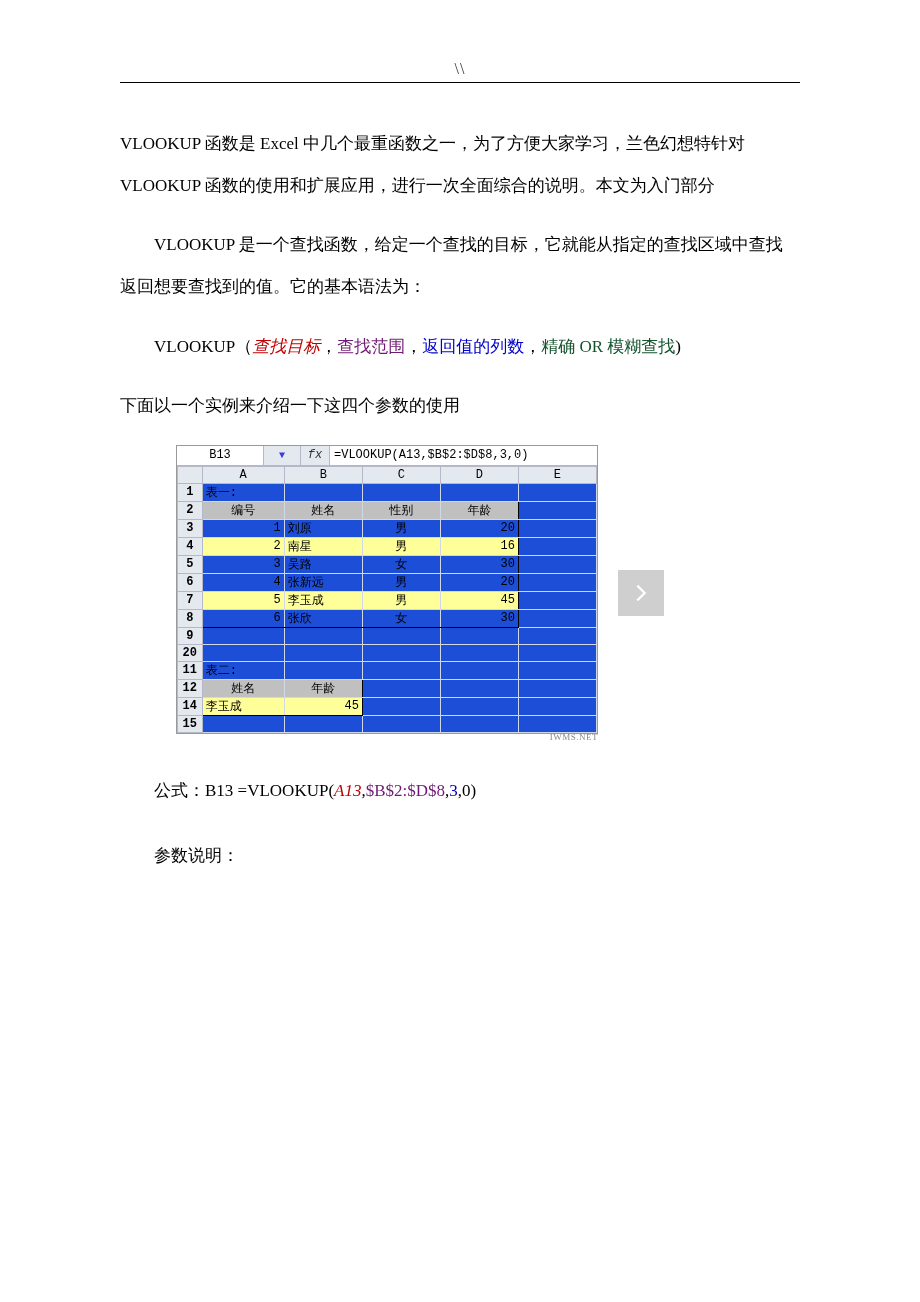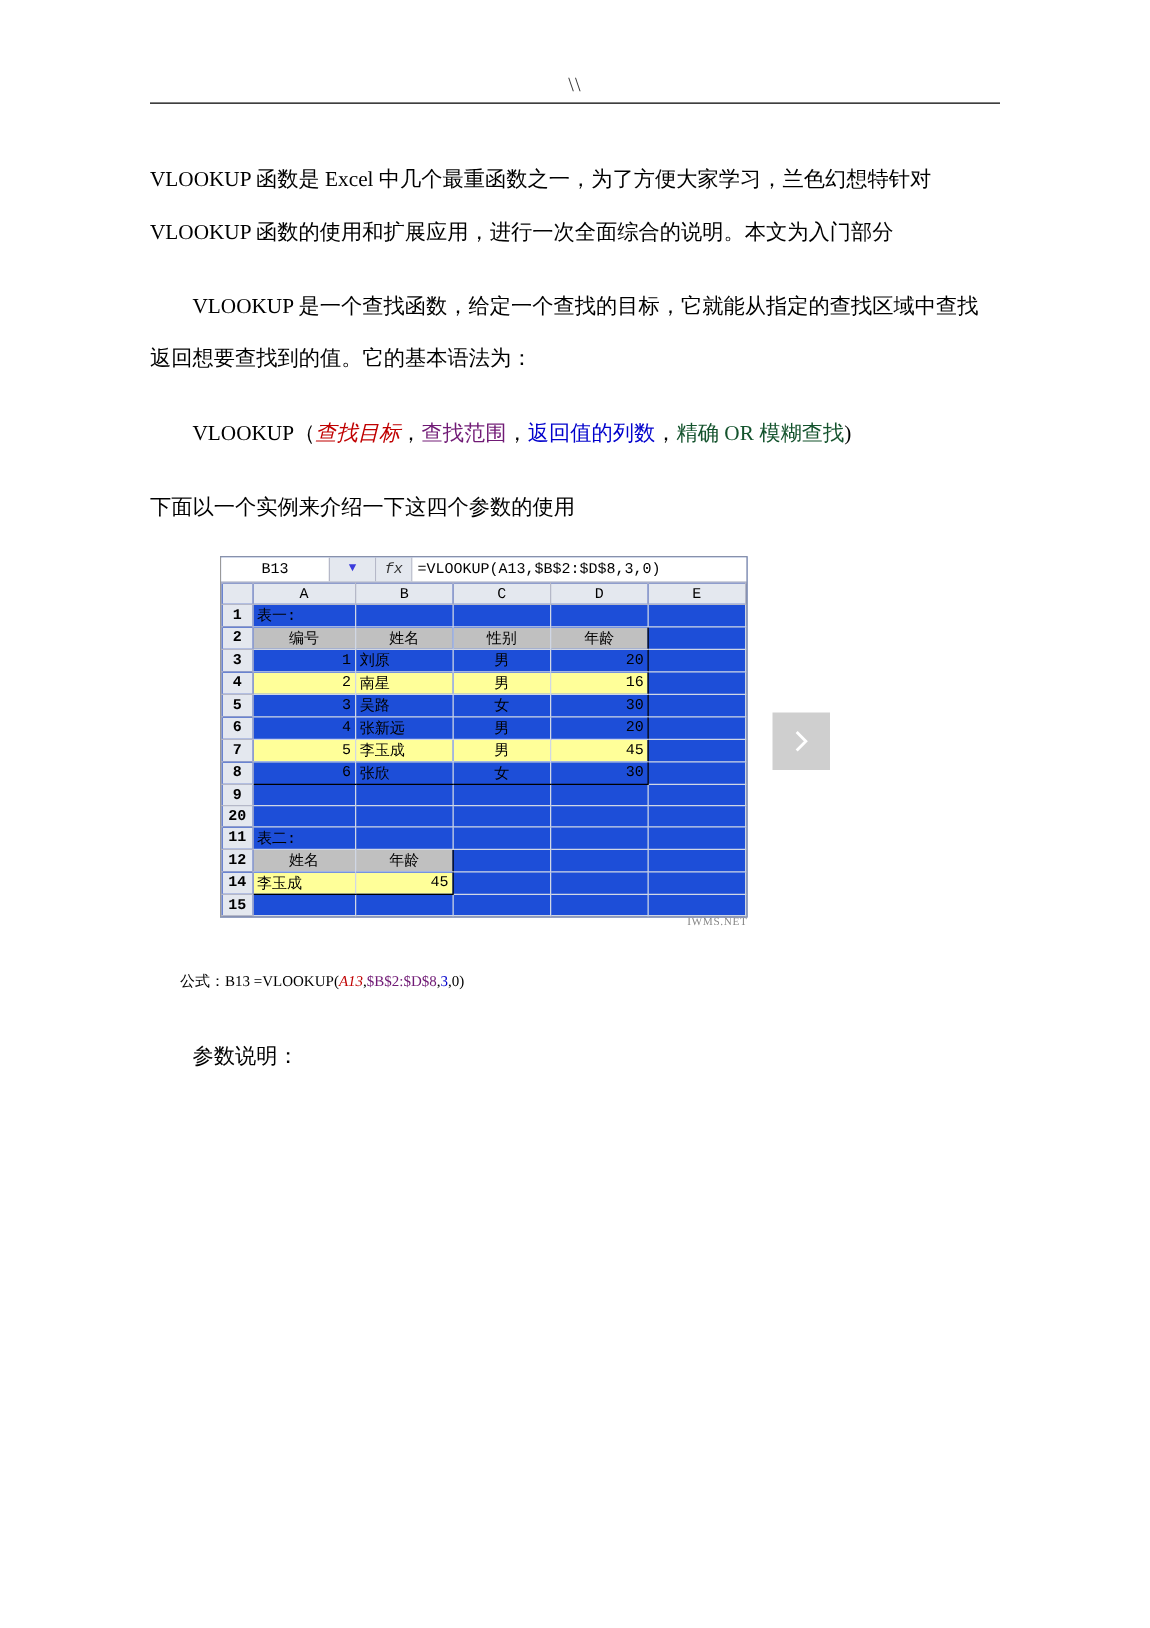--- a/index.html
+++ b/index.html
@@ -137,21 +137,21 @@
   }
   .next-btn svg { width:22px; height:22px; }
   .watermark {
     font-size: 9px;
     color:#888;
     text-align:right;
     margin-top:-2px;
     letter-spacing:0.5px;
   }
   .formula-para {
-    font-size: 12px;
+    font-size: 17px;
     line-height: 2.2;
     margin: 0 0 26px 0;
   }
 </style>
 </head>
 <body>
 
 <div class="page">
 
   <div class="header-mark">\\</div>

